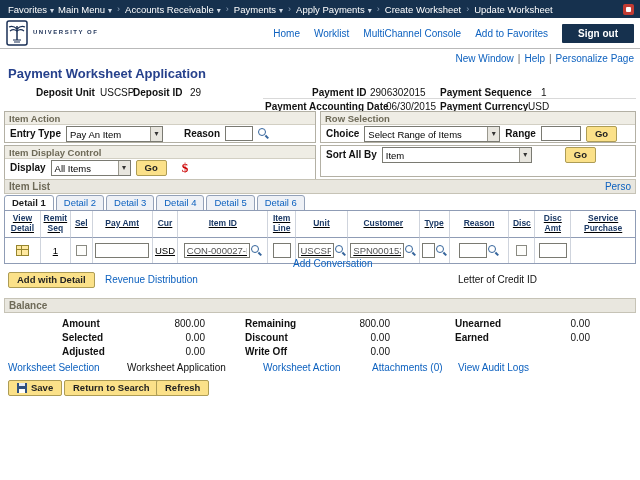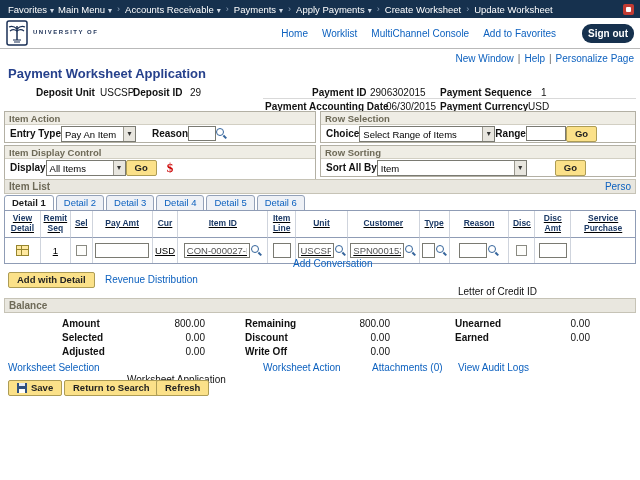--- a/index.html
+++ b/index.html
@@ -17,39 +17,39 @@
   .nav-icon::after { content:""; position:absolute; left:3px; top:3px; width:5px; height:5px; background:#fff; border-radius:1px; }
 
   
   .banner { position:absolute; left:0; top:18px; width:640px; height:31px; background:#fff;
             border-bottom:1px solid #b9b9b9; display:flex; align-items:center; padding:0 6px; }
   .logo { display:flex; align-items:center; gap:5px; }
   .logo-top { font-size:6px; letter-spacing:1.5px; color:#1a2f55; font-weight:bold; line-height:1.2; }
   .logo-bottom { font-family:"Liberation Serif", serif; font-size:13px; font-weight:bold; color:#73000a; letter-spacing:.5px; line-height:1; }
   .banner-links { margin-left:auto; display:flex; align-items:center; gap:14px; font-size:10px; }
   .blink { color:#0d61bf; cursor:pointer; }
-  .signout { background:#16314e; color:#fff; padding:4px 6px; border-radius:9px; font-size:10px; font-weight:bold; cursor:pointer;margin-left:12px; }
+  .signout { background:#16314e; color:#fff; padding:4px 16px; border-radius:1px; font-size:10px; font-weight:bold; cursor:pointer; }
 
   
   .pagelinks { position:absolute; top:53px; right:6px; font-size:10px; display:flex; gap:4px; align-items:center; }
   .plink { color:#0d61bf; cursor:pointer; }
   .pl-sep { color:#666; }
   .pl-sep::before { content:"|"; }
 
   .page-title { position:absolute; left:8px; top:66px; font-size:13px; font-weight:bold; color:#26418c; }
 
   .lbl { position:absolute; font-size:10px; font-weight:bold; color:#111; white-space:nowrap; }
   .val { position:absolute; font-size:10px; color:#111; white-space:nowrap; }
   .hr-right { position:absolute; left:263px; top:98px; width:373px; border-top:1px solid #d9d9d9; }
 
   
   .gbox { position:absolute; border:1px solid #b3b0a4; background:#fff; }
   .gbox-head { height:13px; background:#efede5; border-bottom:1px solid #d2cfc3; color:#6e6a58;
                font-weight:bold; font-size:9.5px; padding:0 4px; line-height:13px; }
-  .gbox-body { height:17px; display:flex; align-items:center; padding:0 5px; font-size:10px; }
+  .gbox-body { height:17px; display:flex; align-items:center; gap:5px; padding:0 5px; font-size:10px; }
   .flabel { font-weight:bold; font-size:10px; color:#111; white-space:nowrap; }
   .ddl { flex:none; display:inline-flex; align-items:stretch; border:1px solid #7a7a72; background:#fff; height:16px; cursor:pointer; }
   .ddl-text { flex:1; font-size:9.5px; padding:1px 3px; line-height:13px; white-space:nowrap; overflow:hidden; }
   .ddl-arrow { width:12px; flex:none; background:#e8e6df; border-left:1px solid #9a988e; display:flex; align-items:center; justify-content:center; }
   .ddl-arrow::after { content:"▾"; font-size:8px; color:#333; }
   .tinput { border:1px solid #7a7a72; height:15px; font-size:9.5px; font-family:"Liberation Sans", sans-serif; padding:0 2px; background:#fff; }
   .btn { background:#fbe189; border:1px solid #ad9c55; border-radius:2px; font-size:9.5px; font-weight:bold;
          padding:1px 8px; height:16px; line-height:12px; cursor:pointer; font-family:"Liberation Sans", sans-serif; color:#222; }
   .mag { position:relative; width:11px; height:11px; display:inline-block; cursor:pointer; flex:none; }
   .mag::before { content:""; position:absolute; left:0; top:0; width:6px; height:6px; border:1.5px solid #35659c; border-radius:50%; }
@@ -78,21 +78,21 @@
   .c0{width:36px}.c1{width:30px}.c2{width:22px}.c3{width:60px}.c4{width:26px}.c5{width:90px}.c6{width:28px}
   .c7{width:52px}.c8{width:72px}.c9{width:30px}.c10{width:60px}.c11{width:26px}.c12{width:36px}.c13{width:64px}
   .dim { color:#555; }
 
   .checkbox { width:11px; height:11px; border:1px solid #8a8a82; background:#fdfdfb; display:inline-block; cursor:pointer; }
   .grid-icon { width:13px; height:11px; border:1px solid #96852f; background:#ffe9a0; position:relative; cursor:pointer; }
   .grid-icon::before { content:""; position:absolute; left:0; right:0; top:3px; height:1px; background:#96852f; }
   .grid-icon::after { content:""; position:absolute; top:0; bottom:0; left:4px; width:1px; background:#96852f; }
 
   .link { position:absolute; color:#0d61bf; font-size:10px; cursor:pointer; white-space:nowrap; }
-  .static-label { position:absolute; font-size:10px; color:#111; white-space:nowrap;margin-top:12px; }
+  .static-label { position:absolute; font-size:10px; color:#111; white-space:nowrap; }
 
   .bal-label { position:absolute; font-size:10px; font-weight:bold; color:#111; white-space:nowrap; }
   .bal-value { position:absolute; font-size:10px; color:#111; text-align:right; white-space:nowrap; }
 
   .toolbar-btn { position:absolute; display:inline-flex; align-items:center; gap:4px; }
   .disk-icon { width:10px; height:10px; background:#31517e; position:relative; display:inline-block; }
   .disk-icon::before { content:""; position:absolute; left:2px; top:0; width:6px; height:3px; background:#e8edf5; }
   .disk-icon::after { content:""; position:absolute; left:2px; bottom:0; width:6px; height:4px; background:#fff; }
 </style>
 </head>
@@ -158,21 +158,21 @@
   <div class="hr-right"></div>
   <span class="lbl" style="left:265px;top:101px">Payment Accounting Date</span>
   <span class="val" style="left:386px;top:101px">06/30/2015</span>
   <span class="lbl" style="left:440px;top:101px">Payment Currency</span>
   <span class="val" style="left:528px;top:101px">USD</span>
 
   <div class="gbox" style="left:4px;top:111px;width:312px;height:32px">
     <div class="gbox-head">Item Action</div>
     <div class="gbox-body">
       <span class="flabel">Entry Type</span>
-      <div class="ddl" style="width:75px">
+      <div class="ddl" style="width:97px">
         <span class="ddl-text">Pay An Item</span>
         <span class="ddl-arrow"></span>
       </div>
       <span class="flabel" style="margin-left:16px">Reason</span>
       <input class="tinput" style="width: 28px;" value="">
       <span class="mag"></span>
     </div>
   </div>
 
   <div class="gbox" style="left:320px;top:111px;width:316px;height:32px">
@@ -196,21 +196,20 @@
       <div class="ddl" style="width:80px">
         <span class="ddl-text">All Items</span>
         <span class="ddl-arrow"></span>
       </div>
       <button class="btn">Go</button>
       <span class="cur-icon"></span>
     </div>
   </div>
 
   <div class="gbox" style="left:320px;top:145px;width:316px;height:32px">
-    <div class="gbox-head">Row Sorting</div>
     <div class="gbox-body">
       <span class="flabel">Sort All By</span>
       <div class="ddl" style="width:150px">
         <span class="ddl-text">Item</span>
         <span class="ddl-arrow"></span>
       </div>
       <button class="btn" style="margin-left:28px">Go</button>
     </div>
   </div>
 

